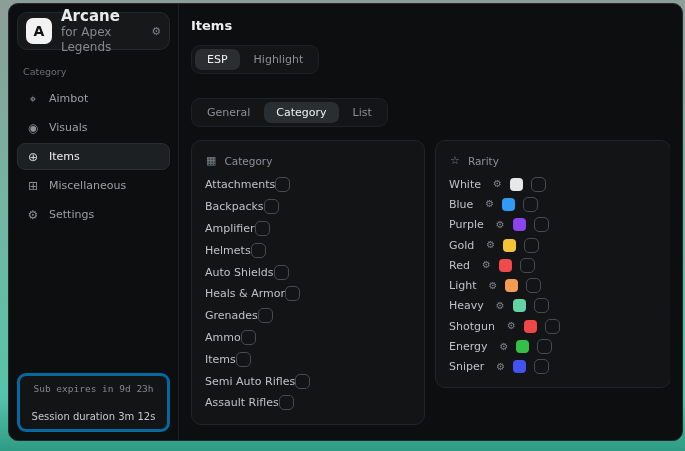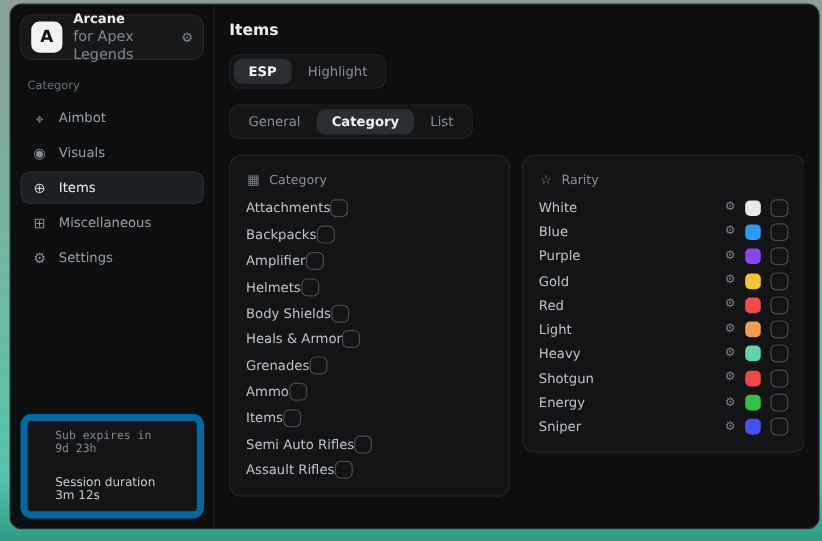--- a/index.html
+++ b/index.html
@@ -20,63 +20,64 @@
     display:flex; align-items:center; gap:9px;
     background:#16181a; border:1px solid #26292c; border-radius:10px;
     padding:6px 8px; height:38px;
   }
   .brand-logo {
     width:26px; height:26px; background:#f2f2f2; border-radius:7px;
     display:flex; align-items:center; justify-content:center;
     color:#111; font-weight:bold; font-size:14px;
   }
   .brand-text { flex:1; line-height:1.25; }
-  .brand-name { color:#e9ebec; font-size:11px; font-weight:bold; }
+  .brand-name { color:#e9ebec; font-size:15px; font-weight:bold; }
   .brand-sub { color:#84898e; font-size:12px; }
   .brand-gear { color:#7d8288; font-size:11px; cursor:pointer; }
   .section-label { color:#6b7075; font-size:9.5px; margin:16px 6px 8px; }
   .nav { display:flex; flex-direction:column; gap:2px; }
   .nav-item {
     display:flex; align-items:center; gap:9px; height:27px;
     padding:0 8px; border-radius:8px; color:#9aa0a6; font-size:11px;
     border:1px solid transparent; cursor:pointer;
   }
   .nav-item.active { background:#1d2022; border-color:#2b2e31; color:#eceeef; }
   .nav-icon { width:14px; text-align:center; font-size:12px; color:#8b9096; }
   .nav-item.active .nav-icon { color:#d6d9db; }
   .sidebar-footer {
-    margin-top:auto; background:#121415; border:6px solid #0369a1; border-radius:9px;
-    padding:7px 23px;
+    margin-top:auto; background:#121415; border:3px solid #0369a1; border-radius:9px;
+    padding:7px 9px;
+    text-align:center;
   }
   .sub-expiry { font-family:"DejaVu Sans Mono", monospace; color:#84898e; font-size:9.5px; }
   .session-duration { color:#c6cacd; font-size:10px; margin-top:17px; }
   
   .main { flex:1; border-left:1px solid #1d2022; padding:14px 12px 0 12px; display:flex; flex-direction:column; overflow:hidden; }
   .page-title { color:#eceeef; font-size:13px; font-weight:bold; margin-bottom:12px; }
   .tab-group {
     display:inline-flex; align-self:flex-start; background:#131517; border:1px solid #1f2224;
     border-radius:9px; padding:3px; gap:2px;
   }
   .tab {
     padding:4px 12px; border-radius:7px; font-size:11px; color:#8b9096; cursor:pointer;
     white-space:nowrap;
   }
-  .tab.active { background:#2a2e31; color:#f0f2f3; font-weight:bold; }
-  .view-tabs { margin-top:13px; }
+  .tab.active { background:#2a2e31; color:#f0f2f3; font-weight:normal; }
+  .view-tabs { margin-top:24px; }
   .panels { display:flex; gap:10px; margin-top:13px; flex:1; overflow:hidden; align-items:flex-start; }
   .panel {
     background:#121416; border:1px solid #222528; border-radius:10px;
     padding:10px 13px; flex:0 0 auto;
   }
   .panel-category { width:234px; }
   .panel-rarity { width:236px; }
   .panel-header { display:flex; align-items:center; gap:8px; color:#8b9096; font-size:10.5px; margin:3px 1px 7px; }
   .panel-header-icon { font-size:11px; color:#7d8288; }
   .cat-row { display:flex; align-items:center; justify-content:flex-start; height:21.8px; }
-  .rar-row { display:flex; align-items:center; justify-content:space-between; height:20.3px; }
+  .rar-row { display:flex; align-items:center; height:20.3px;gap:12px; }
   .row-label { color:#bfc3c7; font-size:11px; }
   .checkbox {
     width:15px; height:15px; border:1.5px solid #474b4f; border-radius:5px;
     flex:0 0 15px; cursor:pointer;
   }
   .row-controls { display:flex; align-items:center; gap:8px; }
   .mini-gear { color:#7d8288; font-size:10px; cursor:pointer; line-height:1; }
   .swatch { width:13px; height:13px; border-radius:4px; display:inline-block; cursor:pointer; }
 </style>
 </head>
@@ -182,21 +183,21 @@
               <span class="row-label">Amplifier</span>
               <span class="checkbox"></span>
             </div>
 
             <div class="cat-row">
               <span class="row-label">Helmets</span>
               <span class="checkbox"></span>
             </div>
 
             <div class="cat-row">
-              <span class="row-label">Body Shields</span>
+              <span class="row-label">Auto Shields</span>
               <span class="checkbox"></span>
             </div>
 
 
             <div class="cat-row">
               <span class="row-label">Heals &amp; Armor</span>
               <span class="checkbox"></span>
             </div>
 
             <div class="cat-row">

